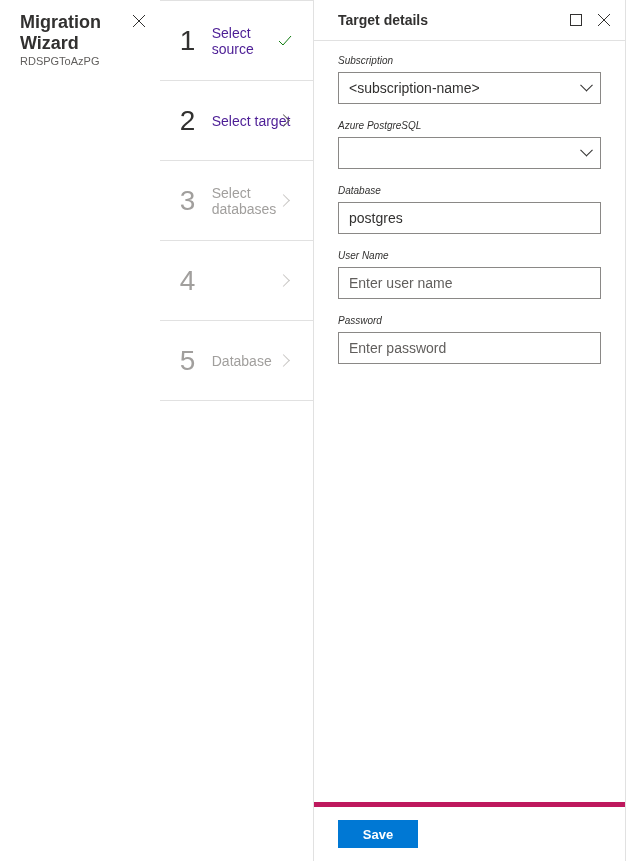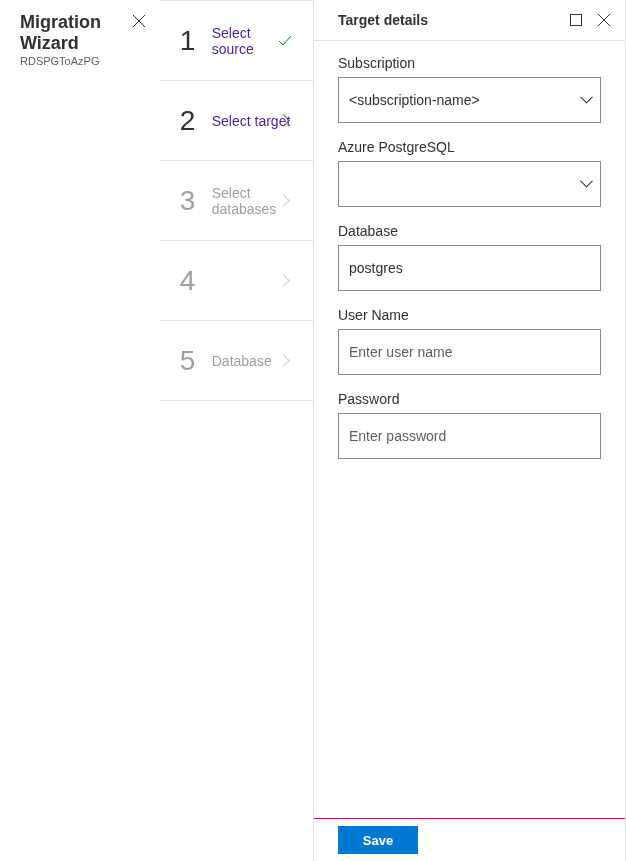--- a/index.html
+++ b/index.html
@@ -113,27 +113,28 @@
     }
 
     .form {
       padding: 14px 24px;
       flex: 1;
       overflow: auto;
     }
     .form-group { margin-bottom: 16px; }
     .form-label {
       display: block;
-      font-size: 14px;
+      font-size: 10px;
       color: #323130;
       margin-bottom: 6px;
+      font-style: italic;
     }
     .form-control {
       width: 100%;
-      height: 46px;
+      height: 32px;
       border: 1px solid #8a8886;
       padding: 0 10px;
       font-size: 14px;
       font-family: inherit;
       color: #323130;
       background: #fff;
     }
     .form-control::placeholder { color: #605e5c; }
     .select-wrap { position: relative; }
     .select-wrap .form-control { padding-right: 30px; }
@@ -148,22 +149,22 @@
       content: "";
       display: block;
       width: 8px;
       height: 8px;
       border-right: 1px solid #323130;
       border-bottom: 1px solid #323130;
       transform: rotate(45deg) translate(-2px, -2px);
     }
 
     .footer {
-      border-top: 1px solid #be185d;
-      padding: 7px 24px;
+      border-top: 5px solid #be185d;
+      padding: 13px 24px;
     }
     .save-btn {
       background: #0078d4;
       color: #fff;
       border: none;
       height: 28px;
       min-width: 80px;
       font-size: 13px;
       font-weight: 600;
       cursor: pointer;

